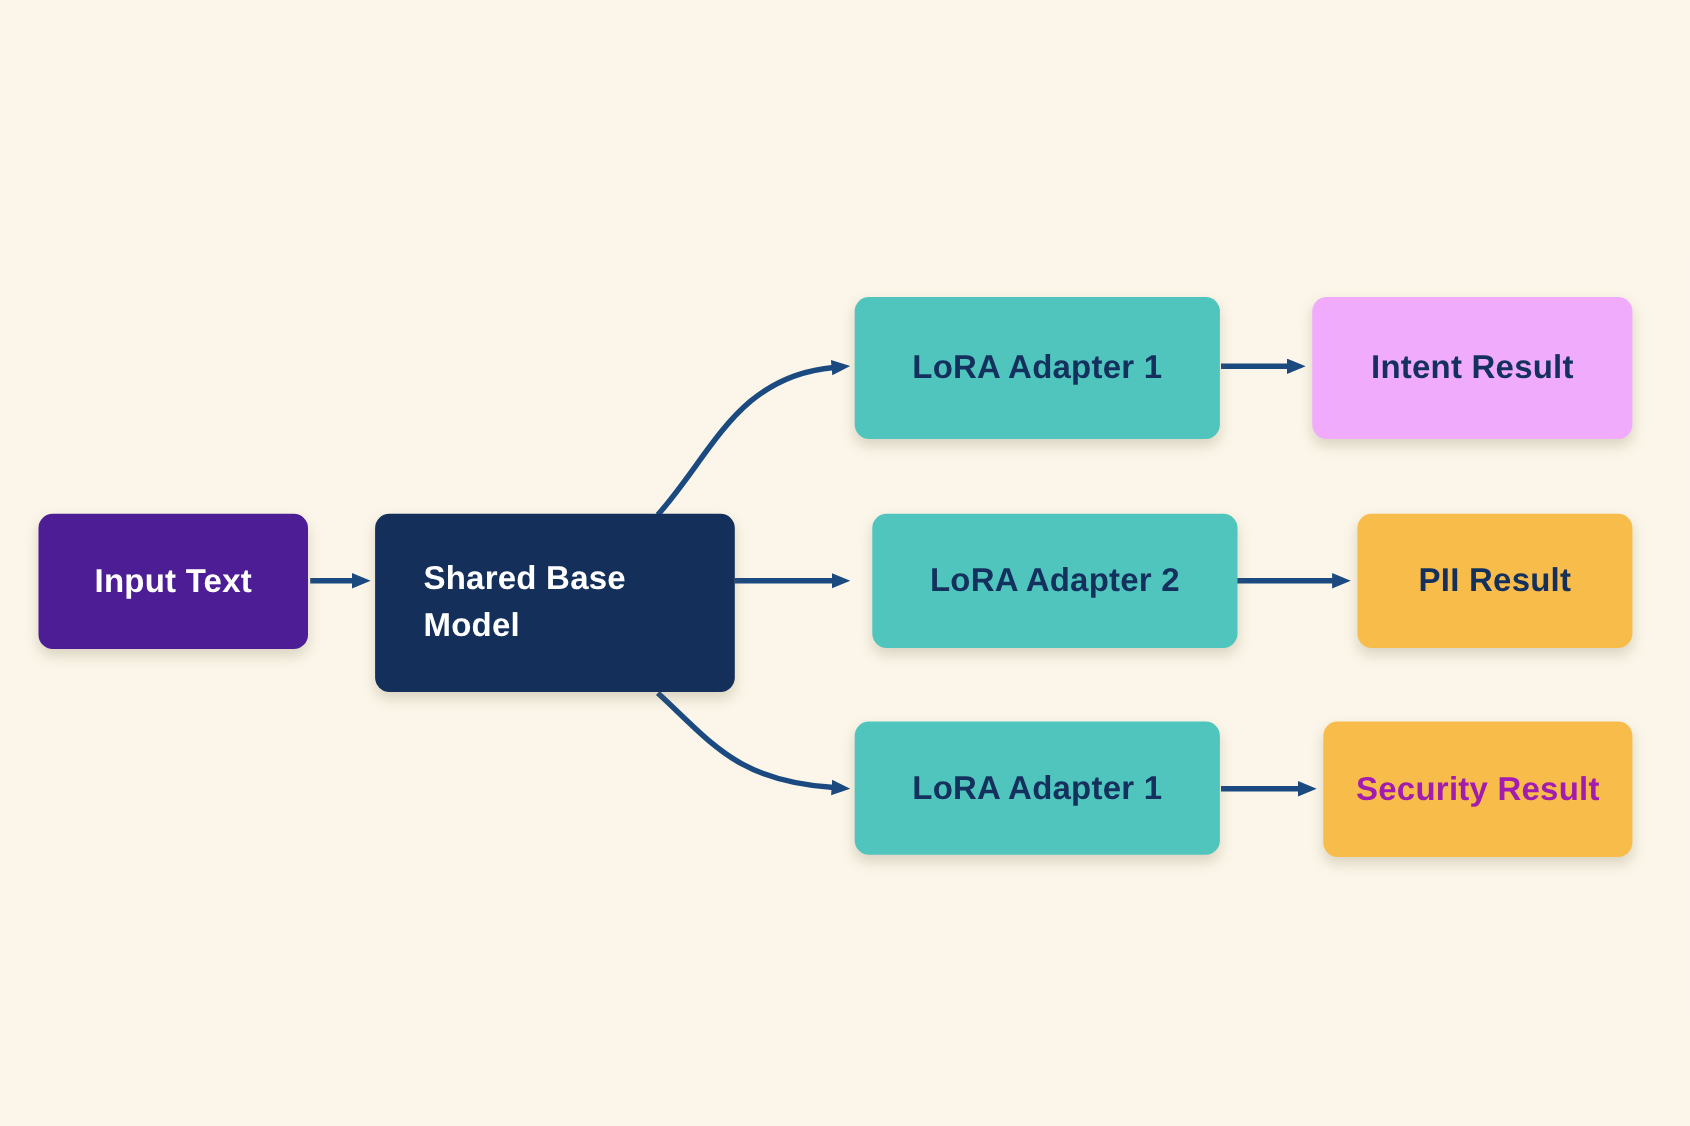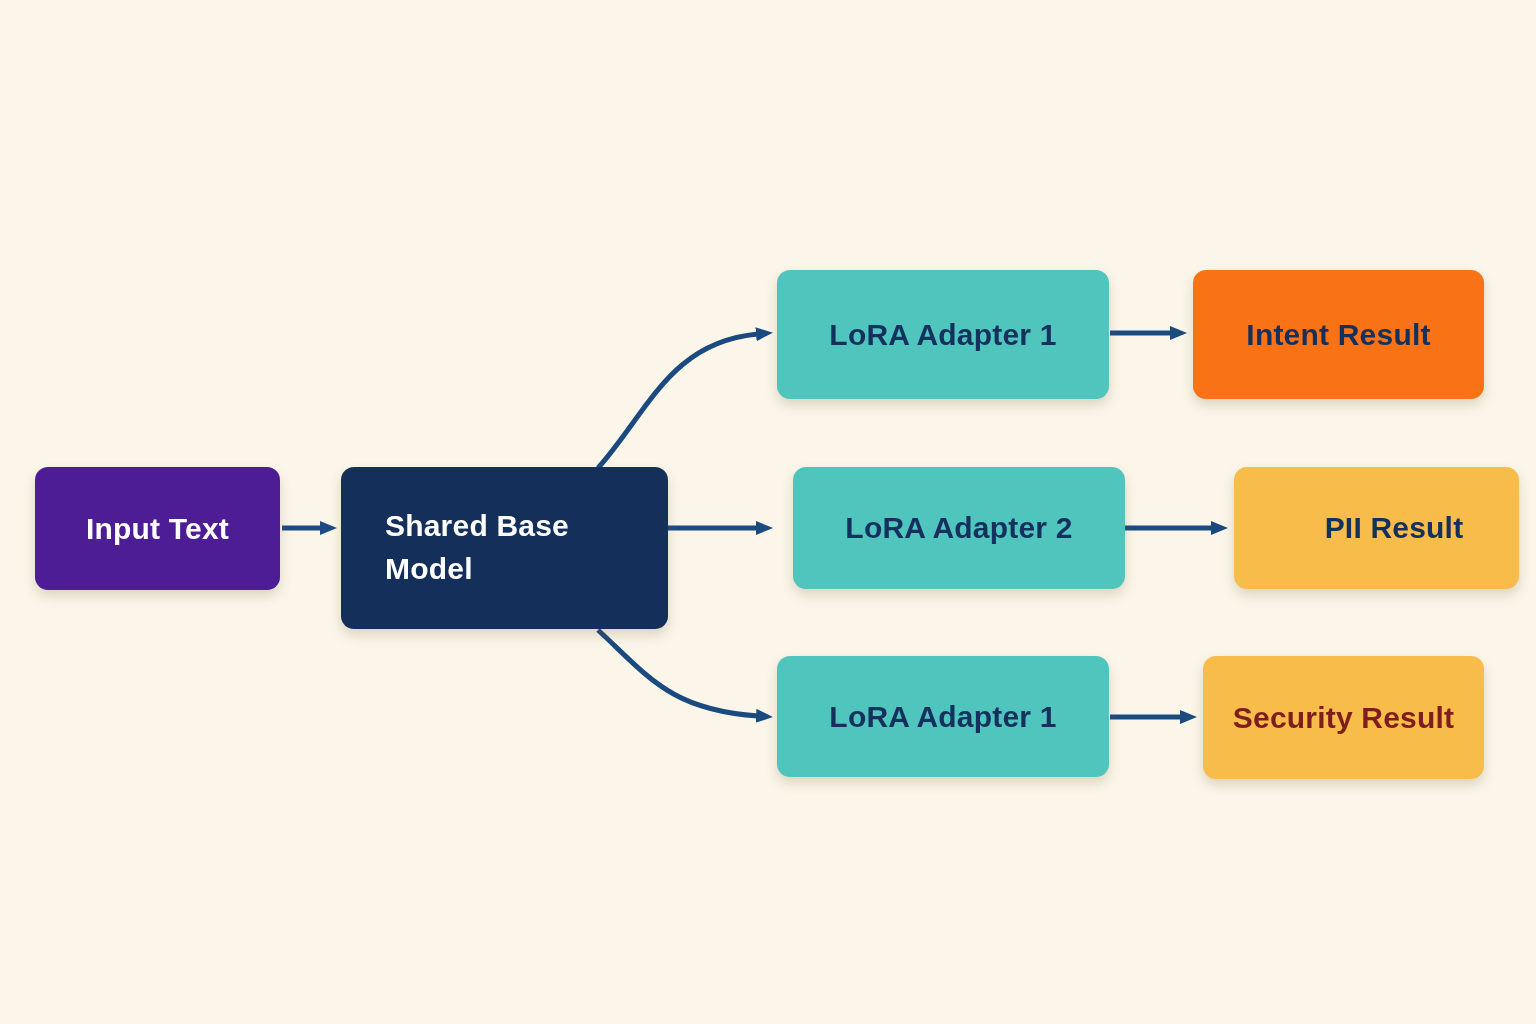--- a/index.html
+++ b/index.html
@@ -37,21 +37,21 @@
     box-shadow: 0 6px 12px rgba(110, 95, 60, 0.22);
   }
   .node .label { text-align: center; }
   #node-input-text        { left: 35px;   top: 467px; width: 245px; height: 123px; }
   #node-shared-base-model { left: 341px;  top: 467px; width: 327px; height: 162px;
                             justify-content: flex-start; padding-left: 44px; box-sizing: border-box; }
   #node-shared-base-model .label { text-align: left; width: 235px; line-height: 1.42; }
   #node-lora-adapter-1    { left: 777px;  top: 270px; width: 332px; height: 129px; justify-content: center; }
   #node-intent-result     { left: 1193px; top: 270px; width: 291px; height: 129px; }
   #node-lora-adapter-2    { left: 777px;  top: 467px; width: 332px; height: 122px; }
-  #node-pii-result        { left: 1234px; top: 467px; width: 250px; height: 122px; padding-left: 35px; }
+  #node-pii-result        { left: 1234px; top: 467px; width: 250px; height: 122px; }
   #node-lora-adapter-3    { left: 777px;  top: 656px; width: 332px; height: 121px; }
   #node-security-result   { left: 1203px; top: 656px; width: 281px; height: 123px; }
 </style>
 </head>
 <body>
 
 <div class="canvas">
 
   <svg class="edges-layer" width="1536" height="1024" viewBox="0 0 1536 1024" xmlns="http://www.w3.org/2000/svg">
     <defs>
@@ -73,33 +73,33 @@
   </div>
 
   <div class="node" id="node-shared-base-model" style="background: rgb(19, 47, 90); color: rgb(255, 255, 255);">
     <span class="label">Shared Base Model</span>
   </div>
 
   <div class="node" id="node-lora-adapter-1" style="background: rgb(79, 197, 190); color: rgb(20, 48, 92);">
     <span class="label">LoRA Adapter 1</span>
   </div>
 
-  <div class="node" id="node-intent-result" style="background: #f97316; color: rgb(20, 48, 92);">
+  <div class="node" id="node-intent-result" style="background: #f0abfc; color: rgb(20, 48, 92);">
     <span class="label">Intent Result</span>
   </div>
 
   <div class="node" id="node-lora-adapter-2" style="background: rgb(79, 197, 190); color: rgb(20, 48, 92); margin-left: 16px;">
     <span class="label">LoRA Adapter 2</span>
   </div>
 
   <div class="node" id="node-pii-result" style="background: rgb(248, 188, 74); color: rgb(20, 48, 92);">
     <span class="label">PII Result</span>
   </div>
 
   <div class="node" id="node-lora-adapter-3" style="background: rgb(79, 197, 190); color: rgb(20, 48, 92);">
     <span class="label">LoRA Adapter 1</span>
   </div>
 
-  <div class="node" id="node-security-result" style="background: rgb(248, 188, 74); color: #7f1d1d;">
+  <div class="node" id="node-security-result" style="background: rgb(248, 188, 74); color: #a21caf;">
     <span class="label">Security Result</span>
   </div>
 
 </div>
 
 </body></html>

